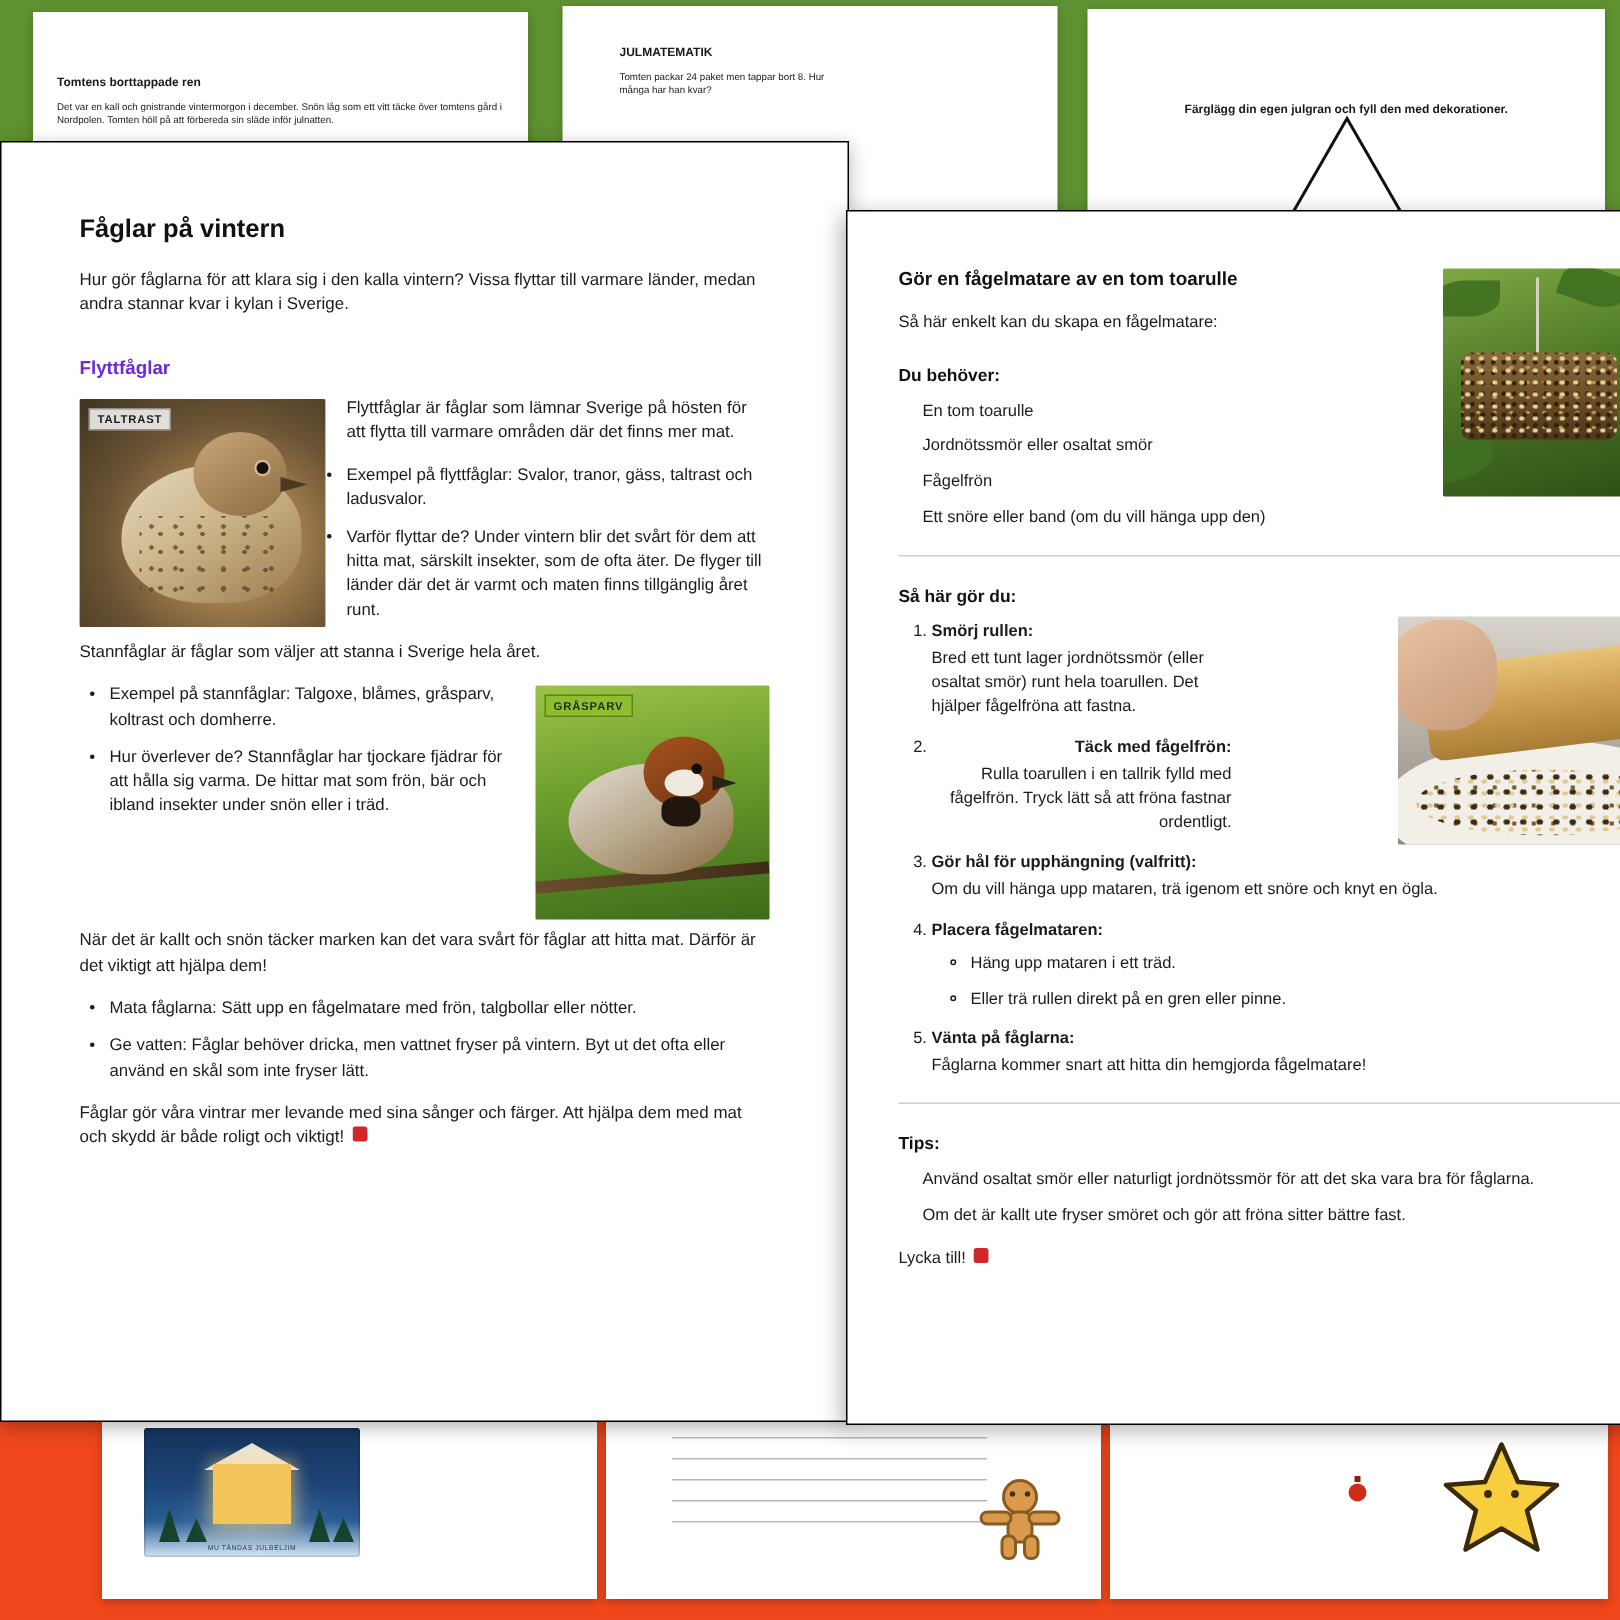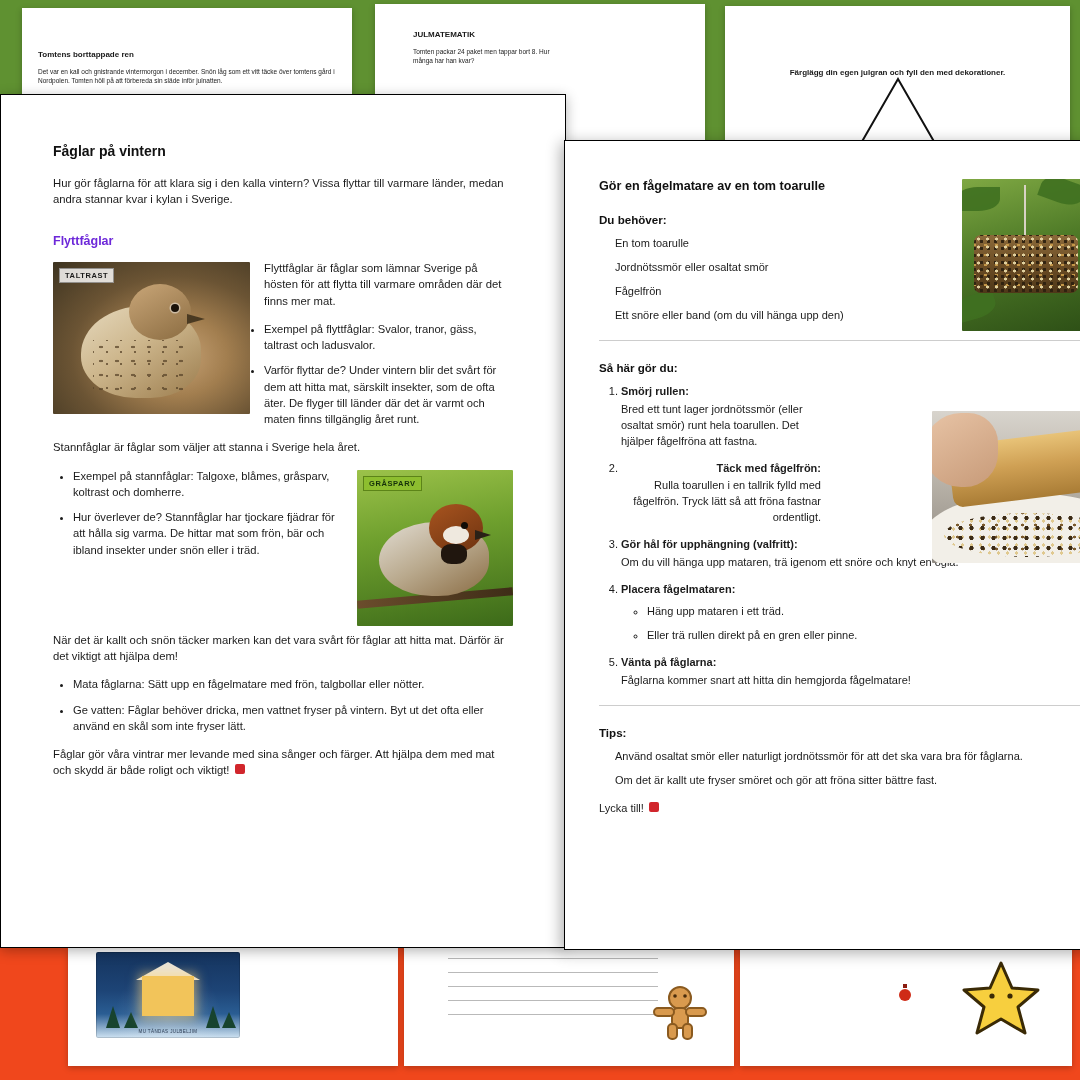--- a/index.html
+++ b/index.html
@@ -145,21 +145,21 @@
     left: 0; top: 94px;
     width: 566px; height: 854px;
     background: #ffffff;
     border: 1.5px solid #000;
     box-sizing: border-box;
     padding: 48px 52px 0 52px;
     box-shadow: 0 3px 12px rgba(0,0,0,0.3);
     overflow: hidden;
   }
   .main-sheet h1 {
-    font-size: 14px;
+    font-size: 17px;
     margin: 0 0 16px 0;
     color: #111;
   }
   .main-sheet h2 {
     font-size: 12.5px;
     margin: 26px 0 12px 0;
     color: #6d28d9;
   }
   .main-sheet p {
     font-size: 11.3px;
@@ -207,21 +207,20 @@
     background: #8dbe2f;
     color: #15300a;
     border-color: #5c8418;
   }
   
   .photo-thrush {
     width: 164px; height: 152px;
     background:
       radial-gradient(ellipse at 62% 62%, #c9a477 0%, #a27e4f 30%, #6b5434 60%, #3d3320 100%),
       linear-gradient(160deg, #5d6b3a, #20301a);
-    padding-left: 33px;
   }
   .thrush-body {
     position: absolute;
     left: 28px; top: 44px;
     width: 120px; height: 92px;
     border-radius: 60% 55% 48% 52%;
     background: linear-gradient(145deg, #e6d9bd 0%, #cdb68c 45%, #9b7c4d 100%);
   }
   .thrush-head {
     position: absolute;
@@ -609,20 +608,21 @@
     <div class="photo photo-feeder">
       <div class="feeder-leaf" style="left:-6px; top:8px;"></div>
       <div class="feeder-leaf" style="left:78px; top:0px; transform:rotate(20deg);"></div>
       <div class="feeder-leaf" style="left:-10px; top:116px; transform:rotate(-15deg);"></div>
       <div class="feeder-string"></div>
       <div class="feeder-roll"></div>
       <div class="feeder-seeds"></div>
     </div>
 
     <h2>Gör en fågelmatare av en tom toarulle</h2>
+    <p style="max-width:290px;">Så här enkelt kan du skapa en fågelmatare:</p>
 
     <h3>Du behöver:</h3>
     <ul class="plain" style="max-width:300px;">
       <li>En tom toarulle</li>
       <li>Jordnötssmör eller osaltat smör</li>
       <li>Fågelfrön</li>
       <li>Ett snöre eller band (om du vill hänga upp den)</li>
     </ul>
 
     <hr class="hr">

